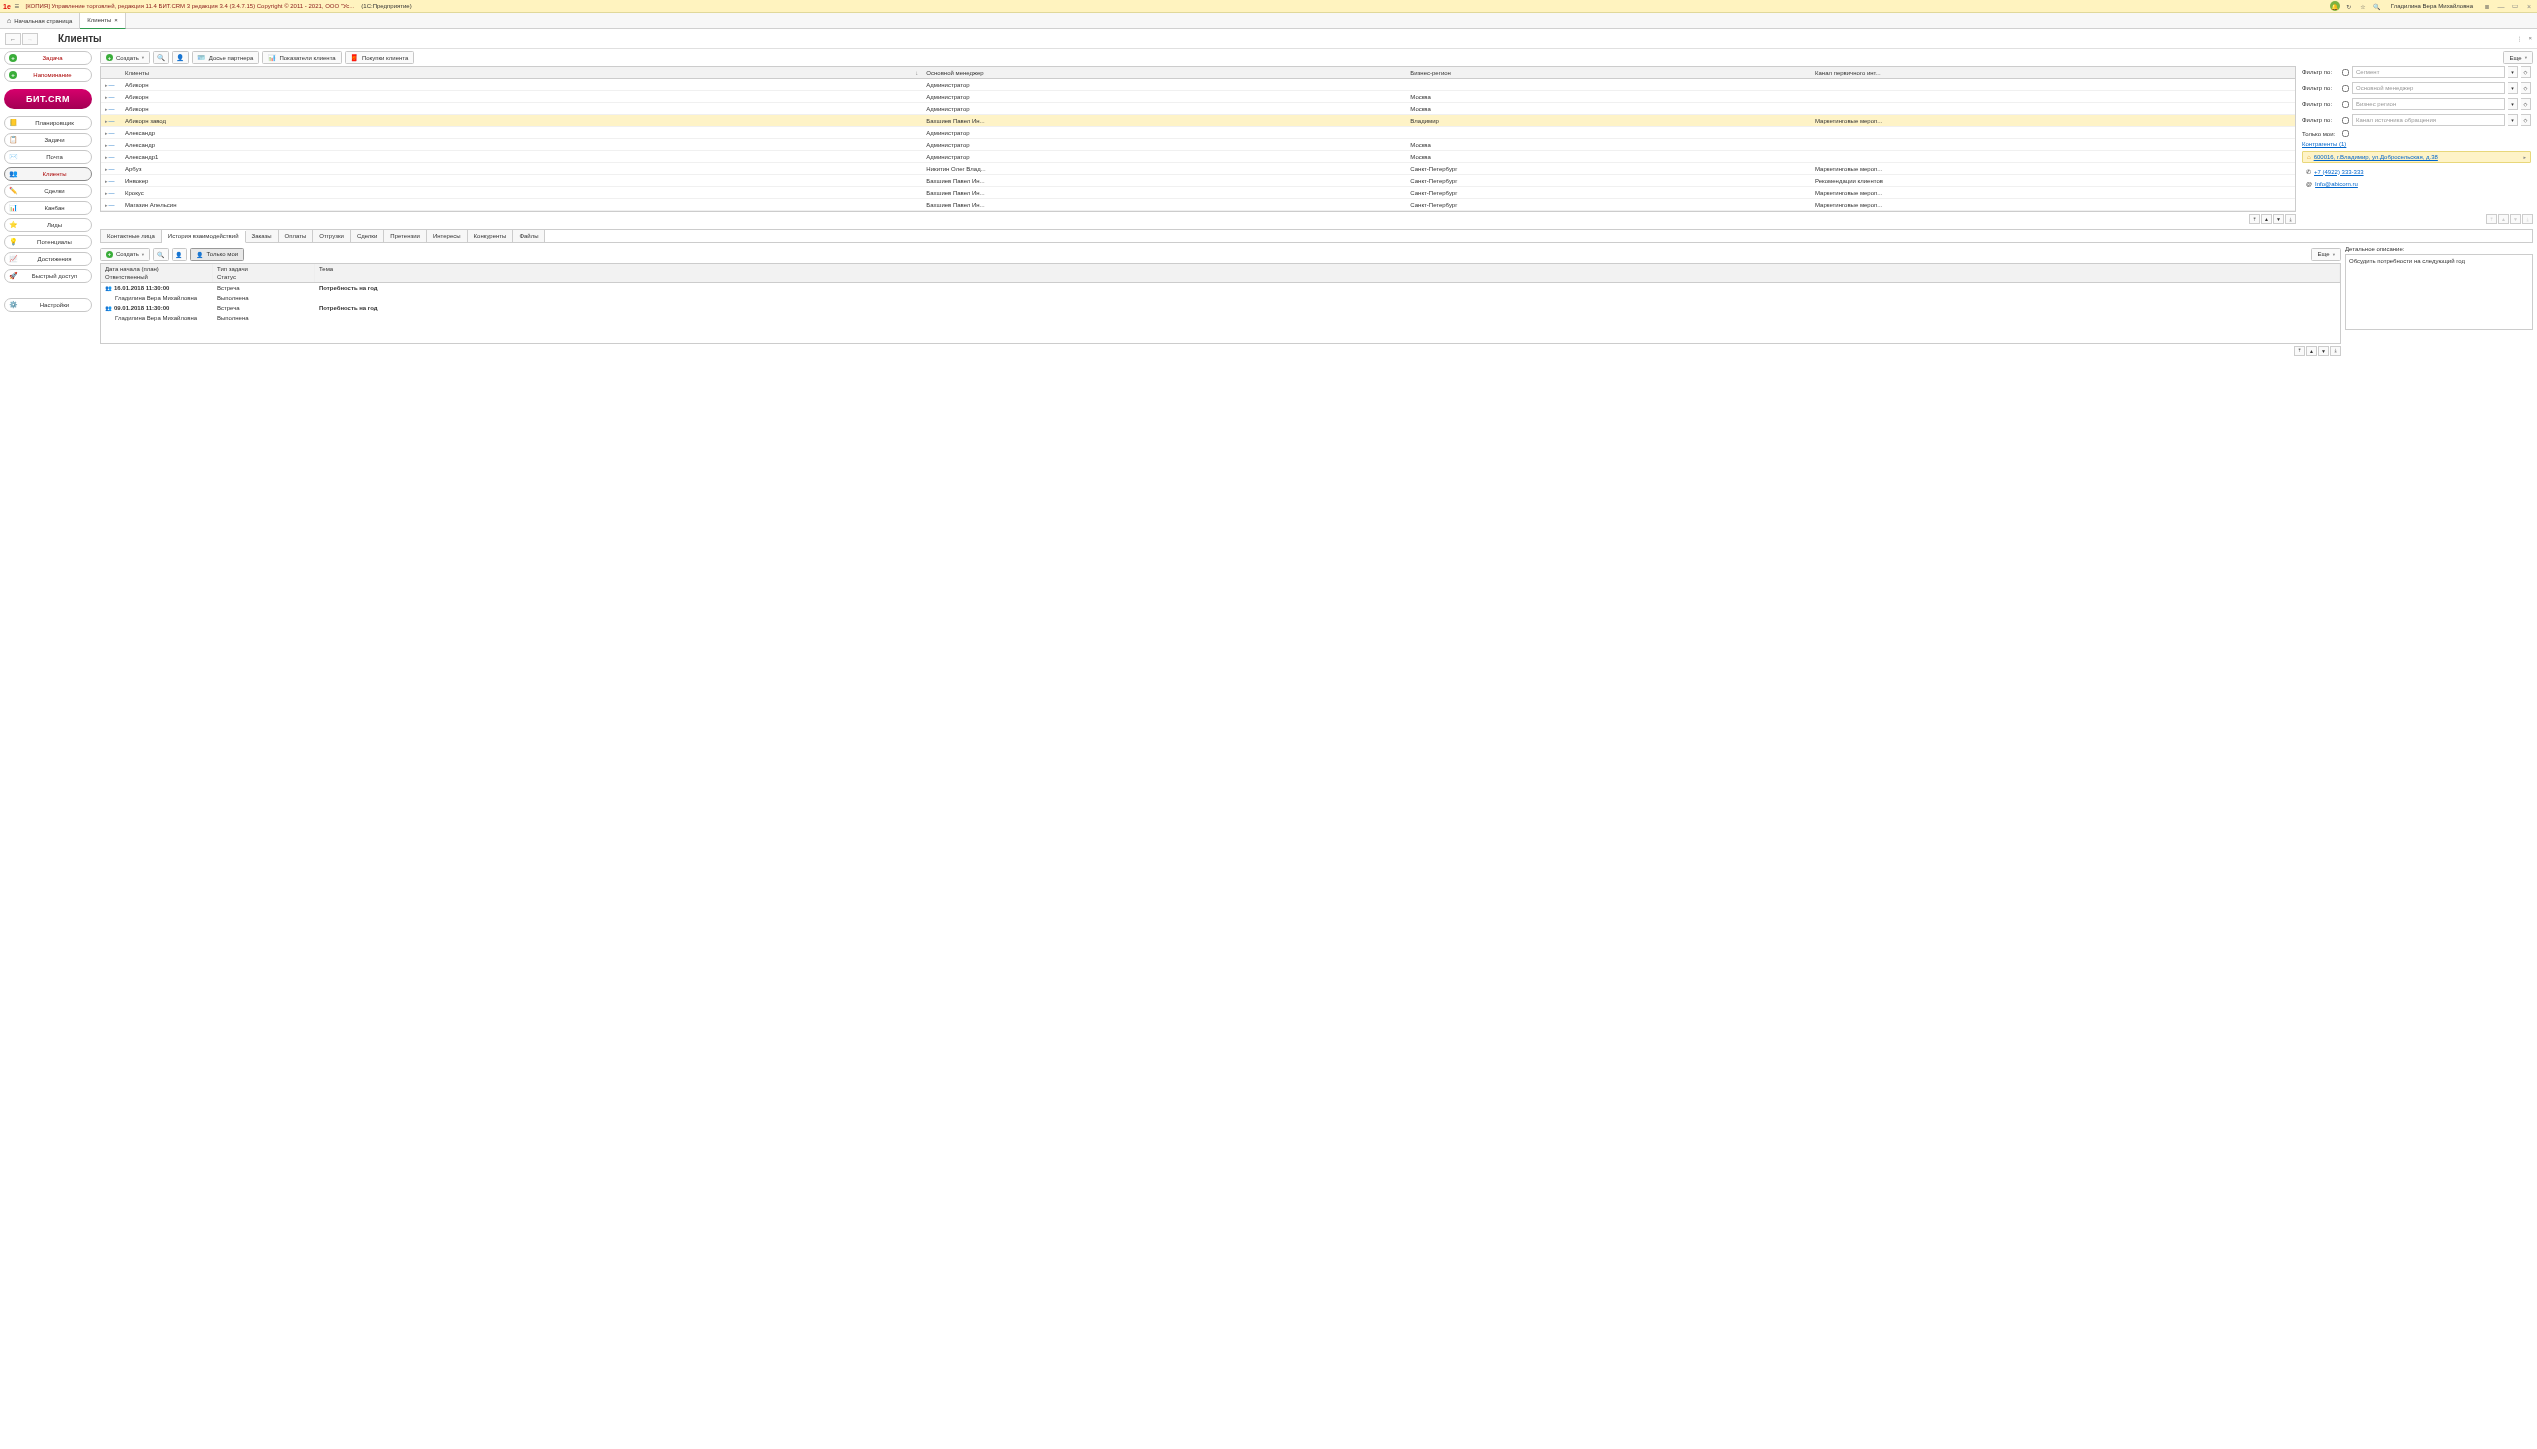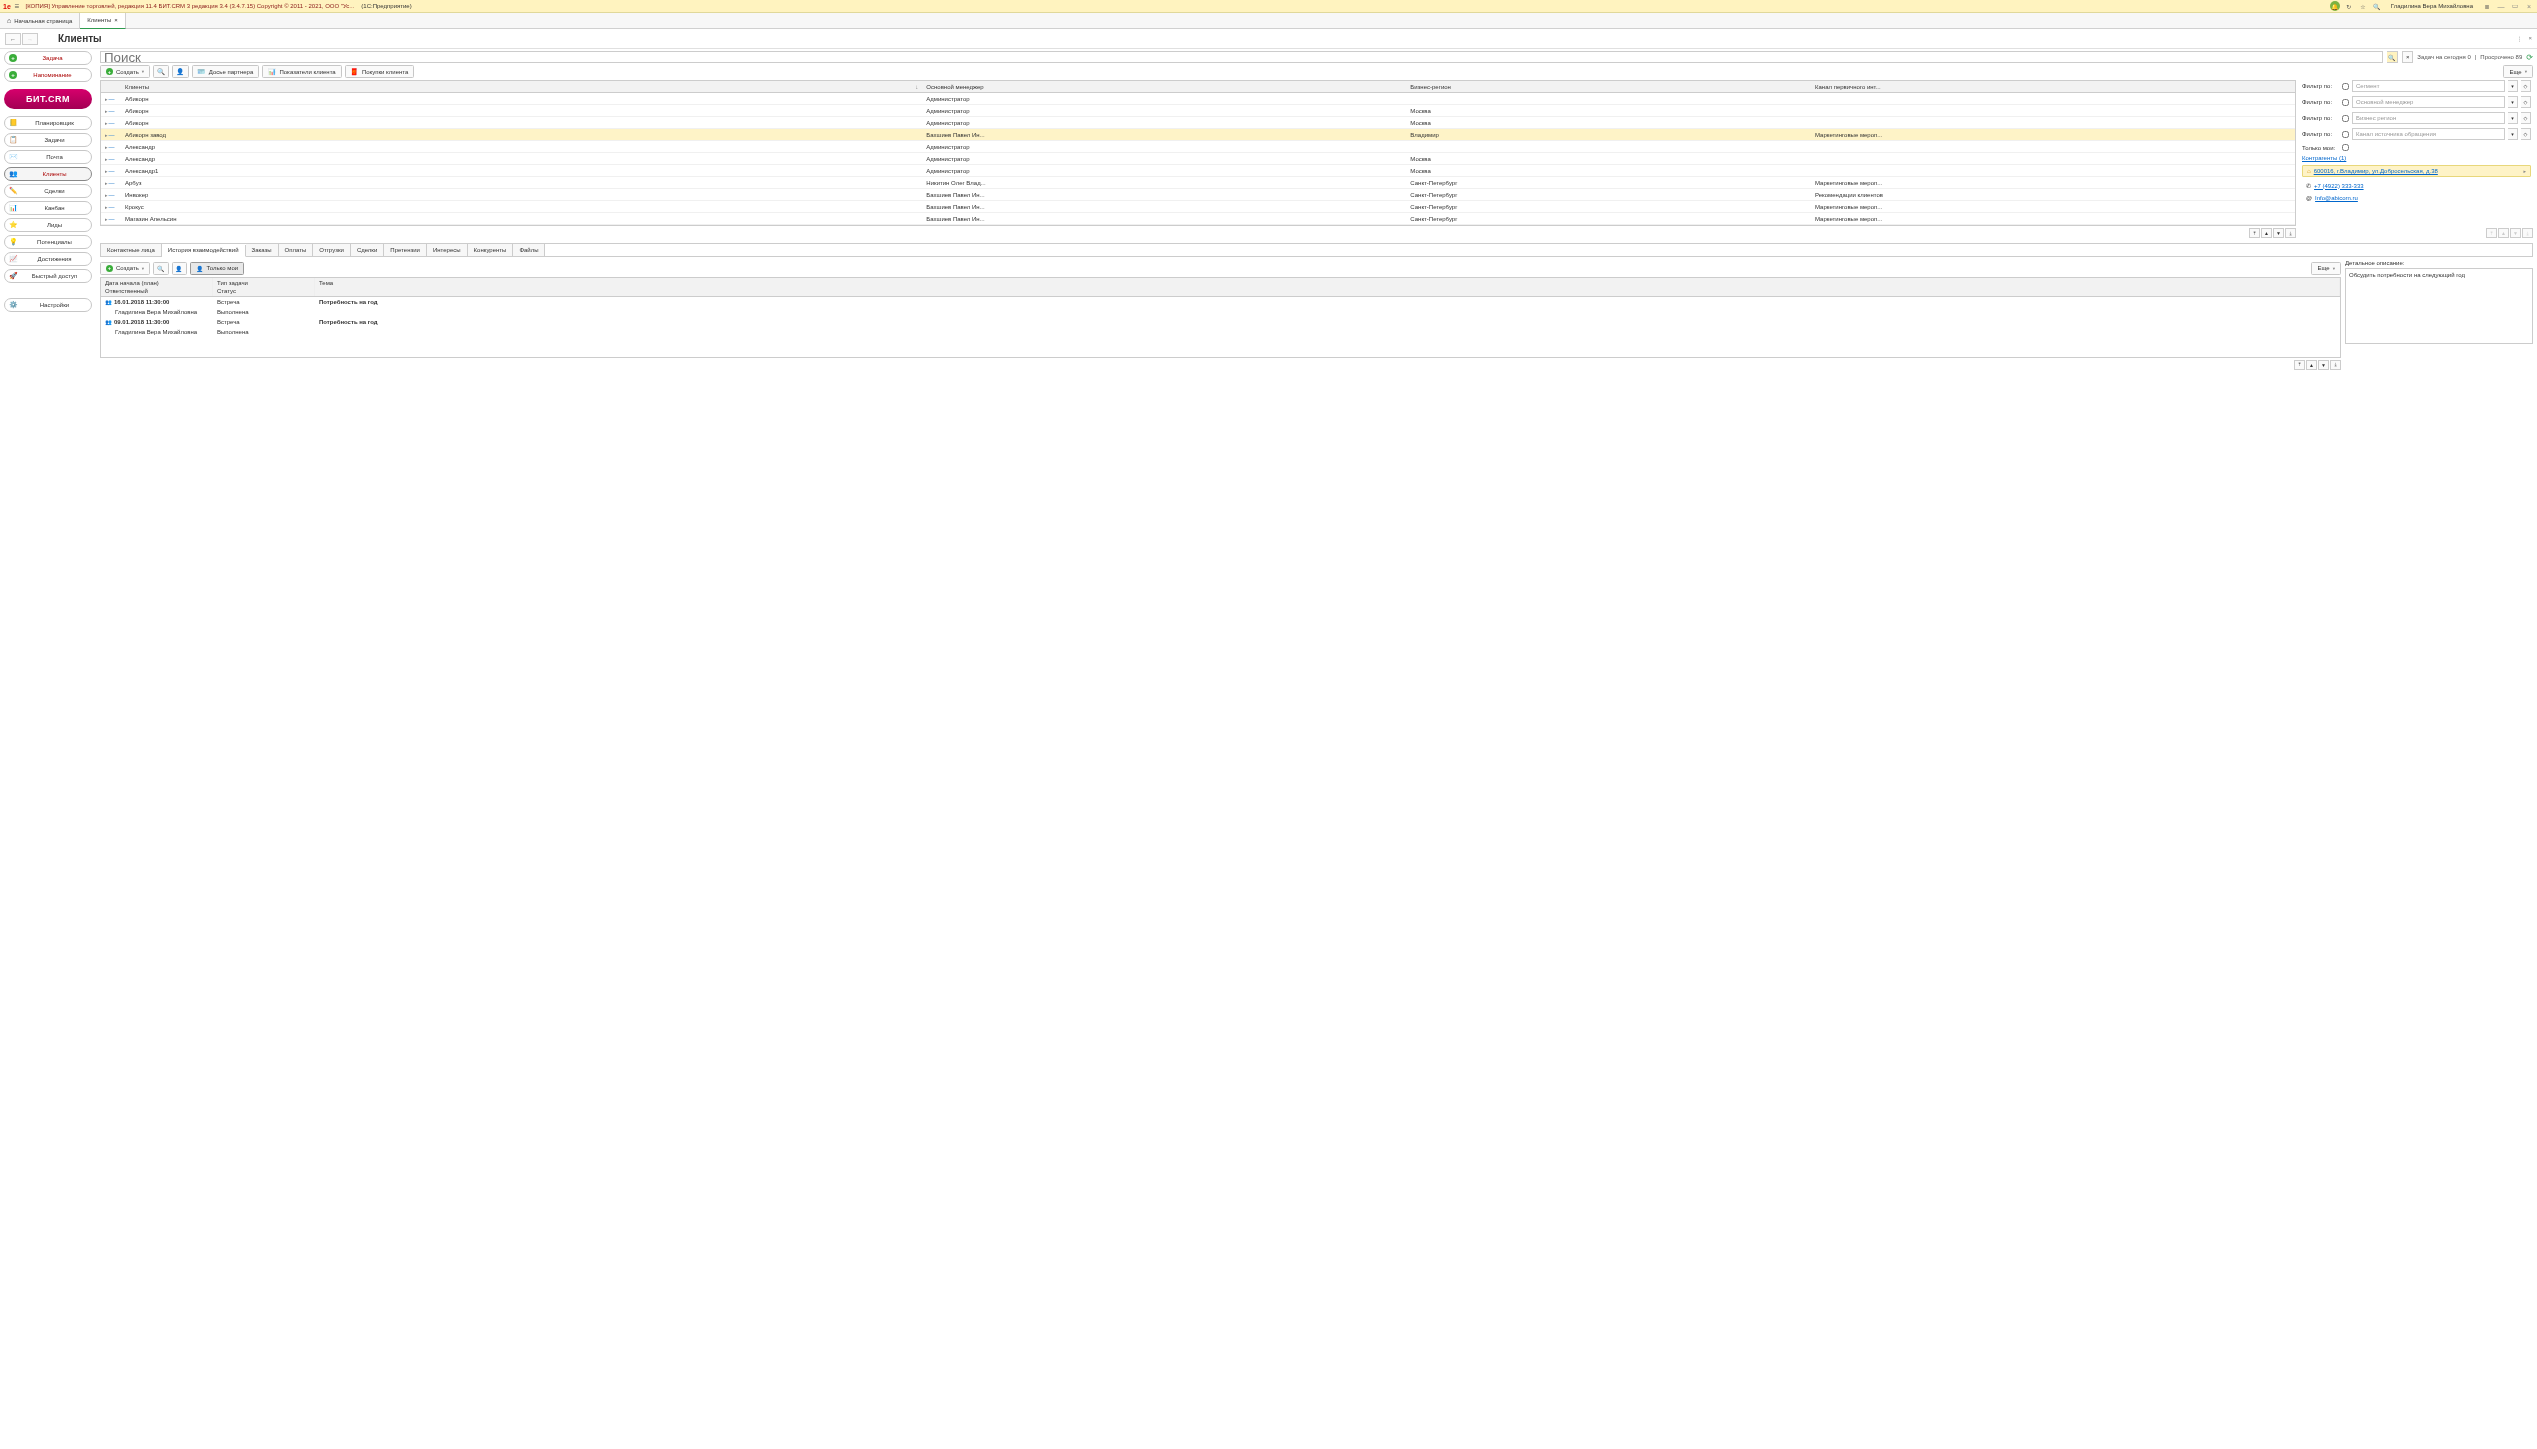--- a/index.html
+++ b/index.html
@@ -199,29 +199,20 @@
       </div>
     <div style="height:6px"></div>
     <div class="side-btn">
       <span class="icon">⚙️</span>
       <span class="lbl" style="color:#333">Настройки</span>
     </div>
   </div>
 
   <div class="content">
 
-    <div class="searchrow">
-      <input type="text" placeholder="Поиск" style="">
-      <div class="iconbtn" style="border-left:none;background:#fff3bf;color:#b8860b">🔍</div>
-      <div class="iconbtn">×</div>
-      <span class="stats">Задач на сегодня 0</span>
-      <span class="stats">|</span>
-      <span class="stats">Просрочено 89</span>
-      <span class="refresh">⟳</span>
-    </div>
 
     <div class="toolbar">
       <div class="tbtn">
         <span class="add">+</span>
         <span>Создать</span>
         <span style="font-size:4.6px;color:#888">▾</span>
       </div>
       <div class="tbtn" style="padding:0 3px">
           <span class="ico">🔍</span>
         </div>

